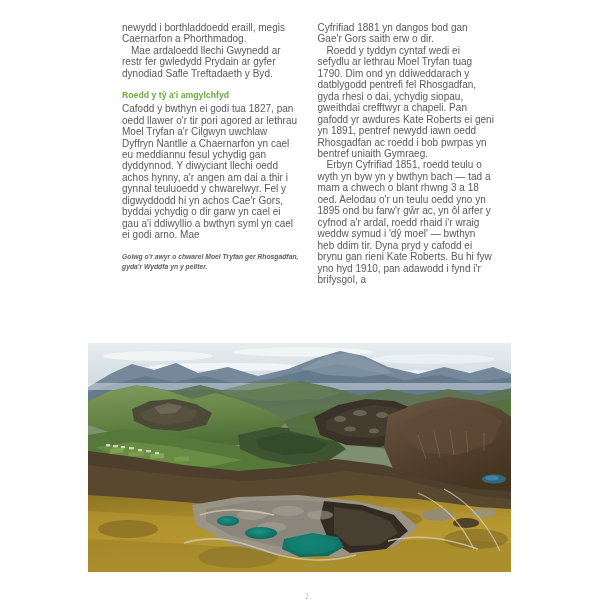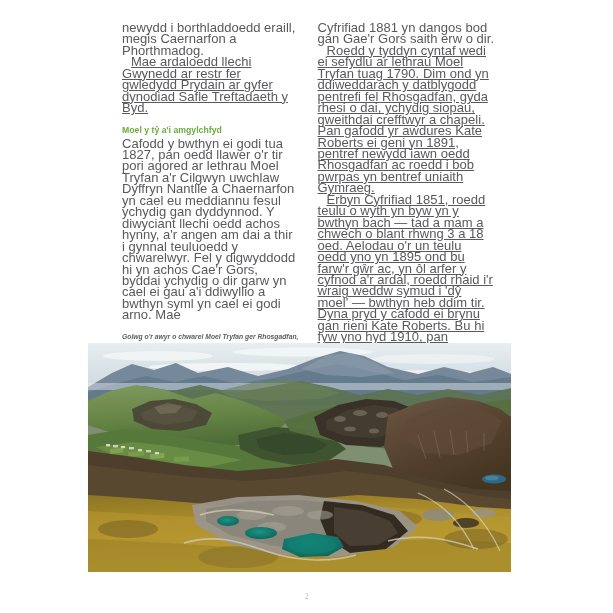--- a/index.html
+++ b/index.html
@@ -27,34 +27,33 @@
     width: 372px;
     display: flex;
     gap: 19px;
   }
 
   .column {
     width: 177px;
   }
 
   .body-text {
-    font-size: 13px;
+    font-size: 10px;
     line-height: 11.45px;
     color: #59595c;
     text-align: left;
     letter-spacing: 0.02px;
   }
 
   .body-text p {
     margin: 0;
   }
 
   .body-text p.indent {
     text-indent: 9px;
-    text-decoration: underline;
   }
 
   .section-heading {
     color: #6cab3e;
     font-size: 8.7px;
     font-weight: bold;
     line-height: 11.4px;
     margin-top: 11px;
     margin-bottom: 1.5px;
     letter-spacing: 0.01px;
@@ -106,21 +105,21 @@
 <div class="page">
 
   <div class="columns">
 
     <div class="column">
       <div class="body-text">
         <p>newydd i borthladdoedd eraill, megis Caernarfon a Phorthmadog.</p>
         <p class="indent">Mae ardaloedd llechi Gwynedd ar restr fer gwledydd Prydain ar gyfer dynodiad Safle Treftadaeth y Byd.</p>
       </div>
 
-      <h2 class="section-heading">Moel y tŷ a'i amgylchfyd</h2>
+      <h2 class="section-heading">Roedd y tŷ a'i amgylchfyd</h2>
 
       <div class="body-text">
         <p>Cafodd y bwthyn ei godi tua 1827, pan oedd llawer o'r tir pori agored ar lethrau Moel Tryfan a'r Cilgwyn uwchlaw Dyffryn Nantlle a Chaernarfon yn cael eu meddiannu fesul ychydig gan dyddynnod. Y diwyciant llechi oedd achos hynny, a'r angen am dai a thir i gynnal teuluoedd y chwarelwyr. Fel y digwyddodd hi yn achos Cae'r Gors, byddai ychydig o dir garw yn cael ei gau a'i ddiwyllio a bwthyn syml yn cael ei godi arno. Mae</p>
       </div>
 
       <div class="caption">Golwg o'r awyr o chwarel Moel Tryfan ger Rhosgadfan, gyda'r Wyddfa yn y pellter.</div>
     </div>
 
     <div class="column">
       <div class="body-text">

